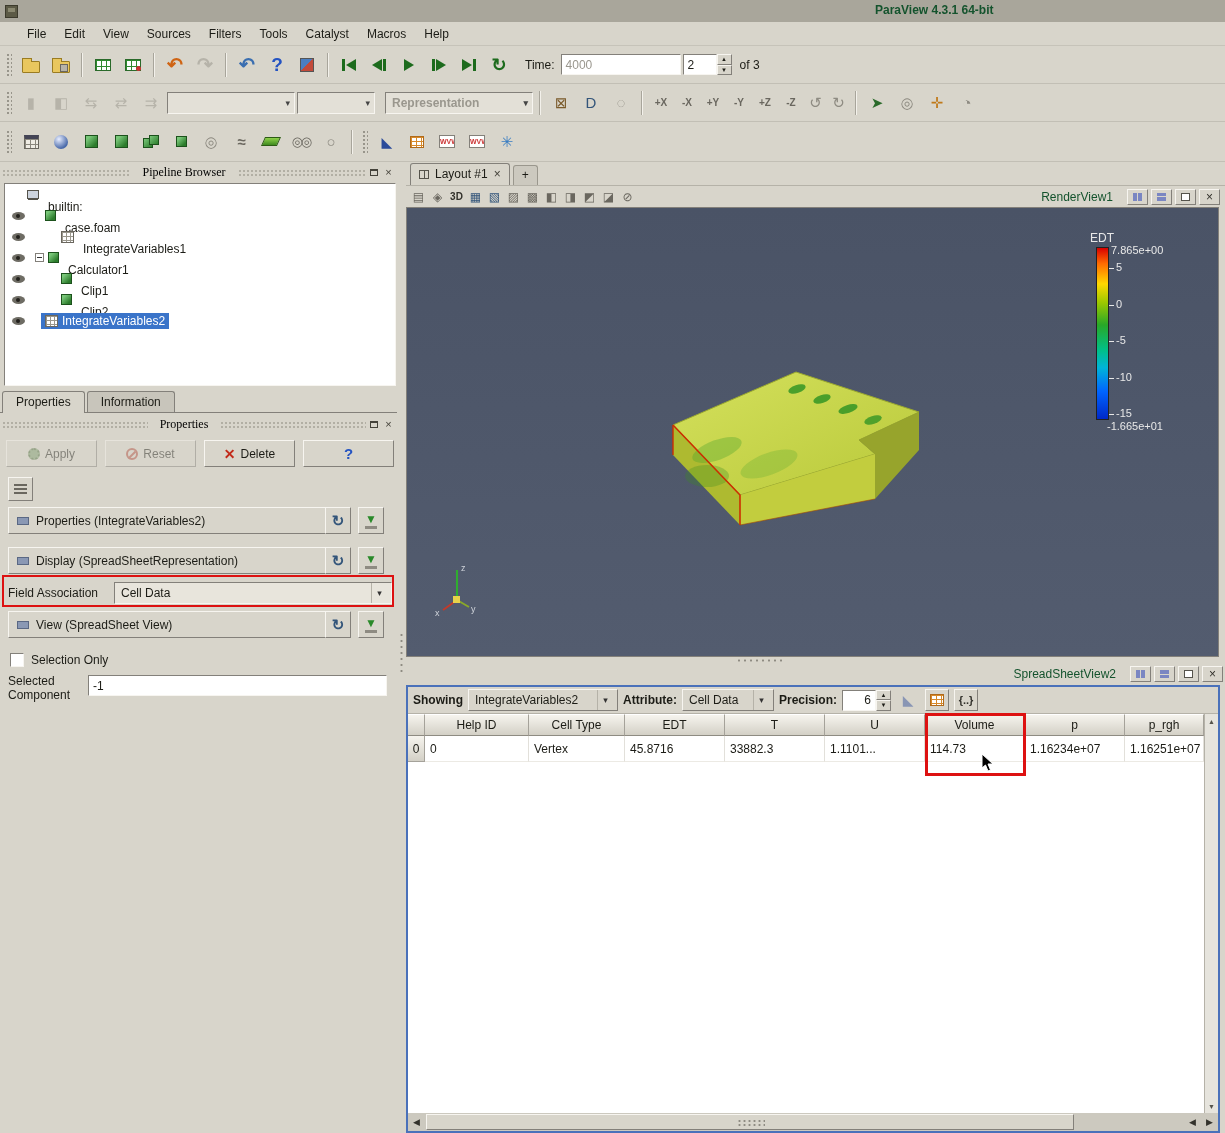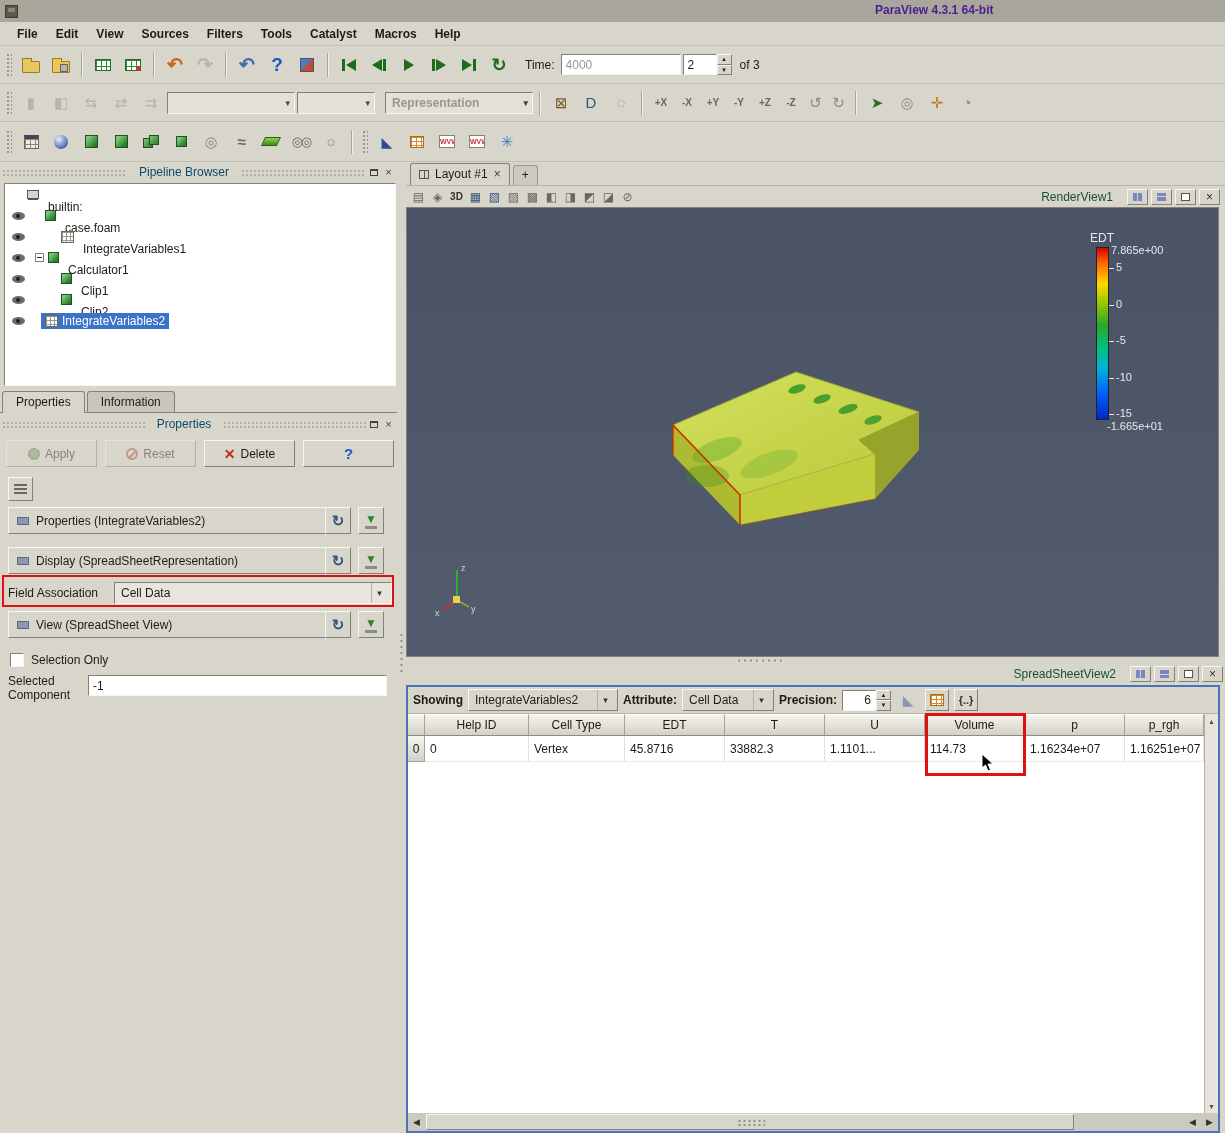--- a/index.html
+++ b/index.html
@@ -9,22 +9,22 @@
 .abs {position:absolute;}
 button {font:inherit; color:inherit; background:transparent; border:1px solid transparent; display:inline-flex; align-items:center; justify-content:center; cursor:default;}
 .raised {background:#d8d5cb; border:1px solid; border-color:#f7f5f0 #83807a #83807a #f7f5f0;}
 .sunken {background:#fff; border:1px solid; border-color:#83807a #f7f5f0 #f7f5f0 #83807a;}
 .dis {opacity:.45;}
 
 
 #titlebar {left:0; top:0; width:1225px; height:22px; background:var(--titlebar-bg,#a9a69b); display:flex; align-items:center;}
 #titlebar .win-icon {width:13px; height:13px; margin-left:5px; background:#5c5a46; border:1px solid #3c3a2c; position:relative;}
 #titlebar .win-icon::after {content:''; position:absolute; left:2px; top:2px; width:7px; height:4px; background:#8a8870;}
-#titlebar .title {position:absolute; left:875px; top:3px; font-weight:bold; color:#4c1d95;}
-#menubar {left:0; top:22px; width:1225px; height:24px; display:flex; align-items:center; background:#d8d5cb; border-bottom:1px solid #c6c3b9; padding-left:8px;font-weight:bold;}
+#titlebar .title {position:absolute; left:875px; top:3px; font-weight:bold; color:#14532d;}
+#menubar {left:0; top:22px; width:1225px; height:24px; display:flex; align-items:center; background:#d8d5cb; border-bottom:1px solid #c6c3b9; padding-left:18px;}
 .menu-item {padding:3px 9px;}
 
 
 .toolbar {position:absolute; left:0; width:1225px; display:flex; align-items:center; gap:2px; background:#d8d5cb; border-bottom:1px solid #c2bfb5; padding:0 3px;}
 #tb1 {top:46px; height:38px;}
 #tb2 {top:84px; height:38px;}
 #tb3 {top:122px; height:40px;}
 .handle {width:6px; height:24px; margin:0 3px; background-image:radial-gradient(circle,#98958b 1px,transparent 1.2px); background-size:4px 4px;}
 .sep {width:2px; height:24px; margin:0 4px; border-left:1px solid #a8a59b; border-right:1px solid #f3f1eb;}
 .tbtn {width:28px; height:28px;}
@@ -66,21 +66,21 @@
 .waves {color:#6a675f; font-size:15px; font-weight:bold; letter-spacing:-1px;}
 .rings {color:#6a675f; font-size:13px; letter-spacing:-2px;}
 .ptr {color:#2a4a9a; font-size:14px;}
 .ic-chart {width:16px; height:13px; background:#fff; border:1px solid #83807a; font-size:7px; line-height:11px; text-align:center; color:#c33; font-weight:bold; overflow:hidden;}
 .snow {color:#3a7ec2; font-size:15px;}
 
 
 #left {left:0; top:162px; width:400px; height:971px; background:#d8d5cb;}
 .dock-title {position:absolute; left:2px; width:394px; height:18px; display:flex; align-items:center;}
 .dock-fill {flex:1; height:7px; background-image:radial-gradient(circle,#b2afa4 1px,transparent 1.1px); background-size:4px 4px;}
-.dock-title .t {margin:0 12px; color:#0c4a6e;}
+.dock-title .t {margin:0 12px; color:#000000;font-family:Liberation Serif, serif;}
 .dock-btn {width:13px; height:13px; margin:0 1px; display:inline-flex; align-items:center; justify-content:center; font-size:11px; color:#44423a;}
 .dock-btn .flsq {width:8px; height:7px; border:1px solid #44423a; border-top-width:2px;}
 #tree {left:4px; top:21px; width:392px; height:203px; overflow:hidden;}
 .trow {display:flex; align-items:center; height:21px; padding-left:4px;}
 .eyebox {width:18px; display:flex; justify-content:center;}
 .ic-eye {width:13px; height:8px; background:#6e6c64; border-radius:50%; position:relative;}
 .ic-eye::after {content:''; position:absolute; left:4px; top:2px; width:4px; height:4px; background:#22211c; border-radius:50%;}
 .ic-server {width:12px; height:9px; border:1px solid #55534b; background:#cdd4de; box-shadow:0 2px 0 -1px #55534b;}
 .tbl-ic {width:13px; height:12px; background:#fff; border:1px solid #6a675f; background-image:linear-gradient(#9a978d 1px,transparent 1px),linear-gradient(90deg,#9a978d 1px,transparent 1px); background-size:4px 4px;}
 .expander {width:9px; height:9px; border:1px solid #83807a; background:#fff; position:relative; margin-right:4px;}

